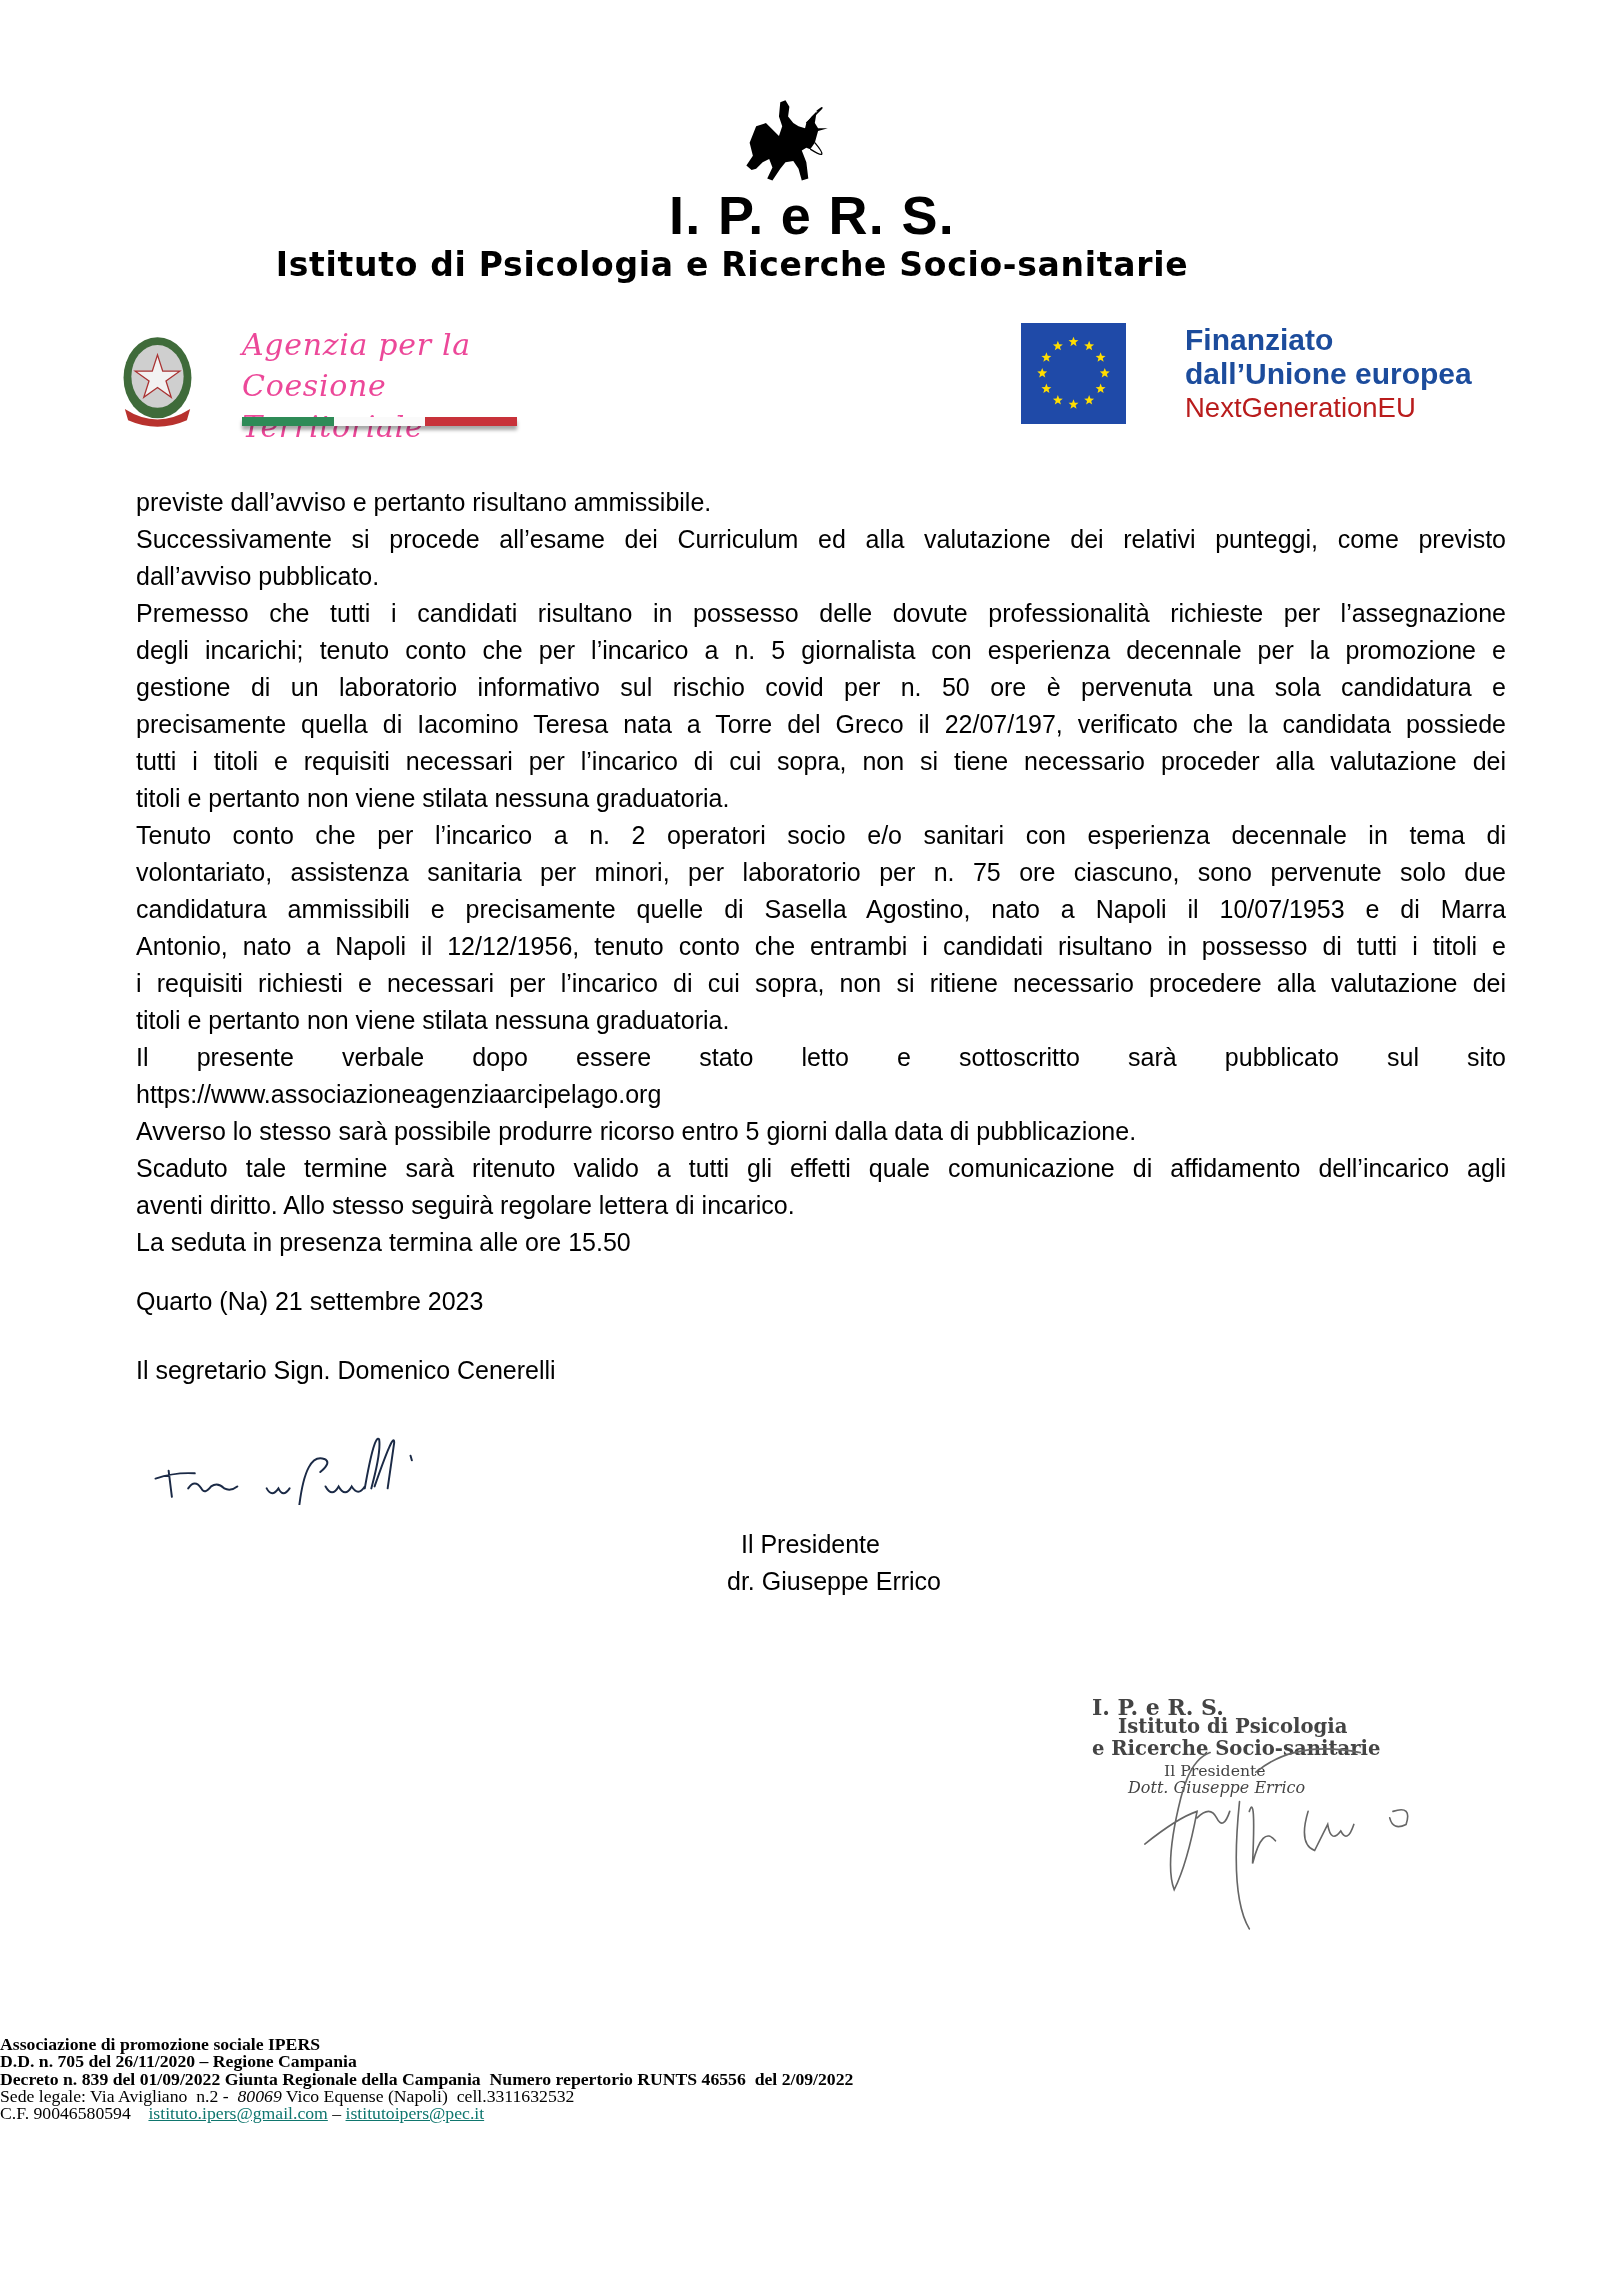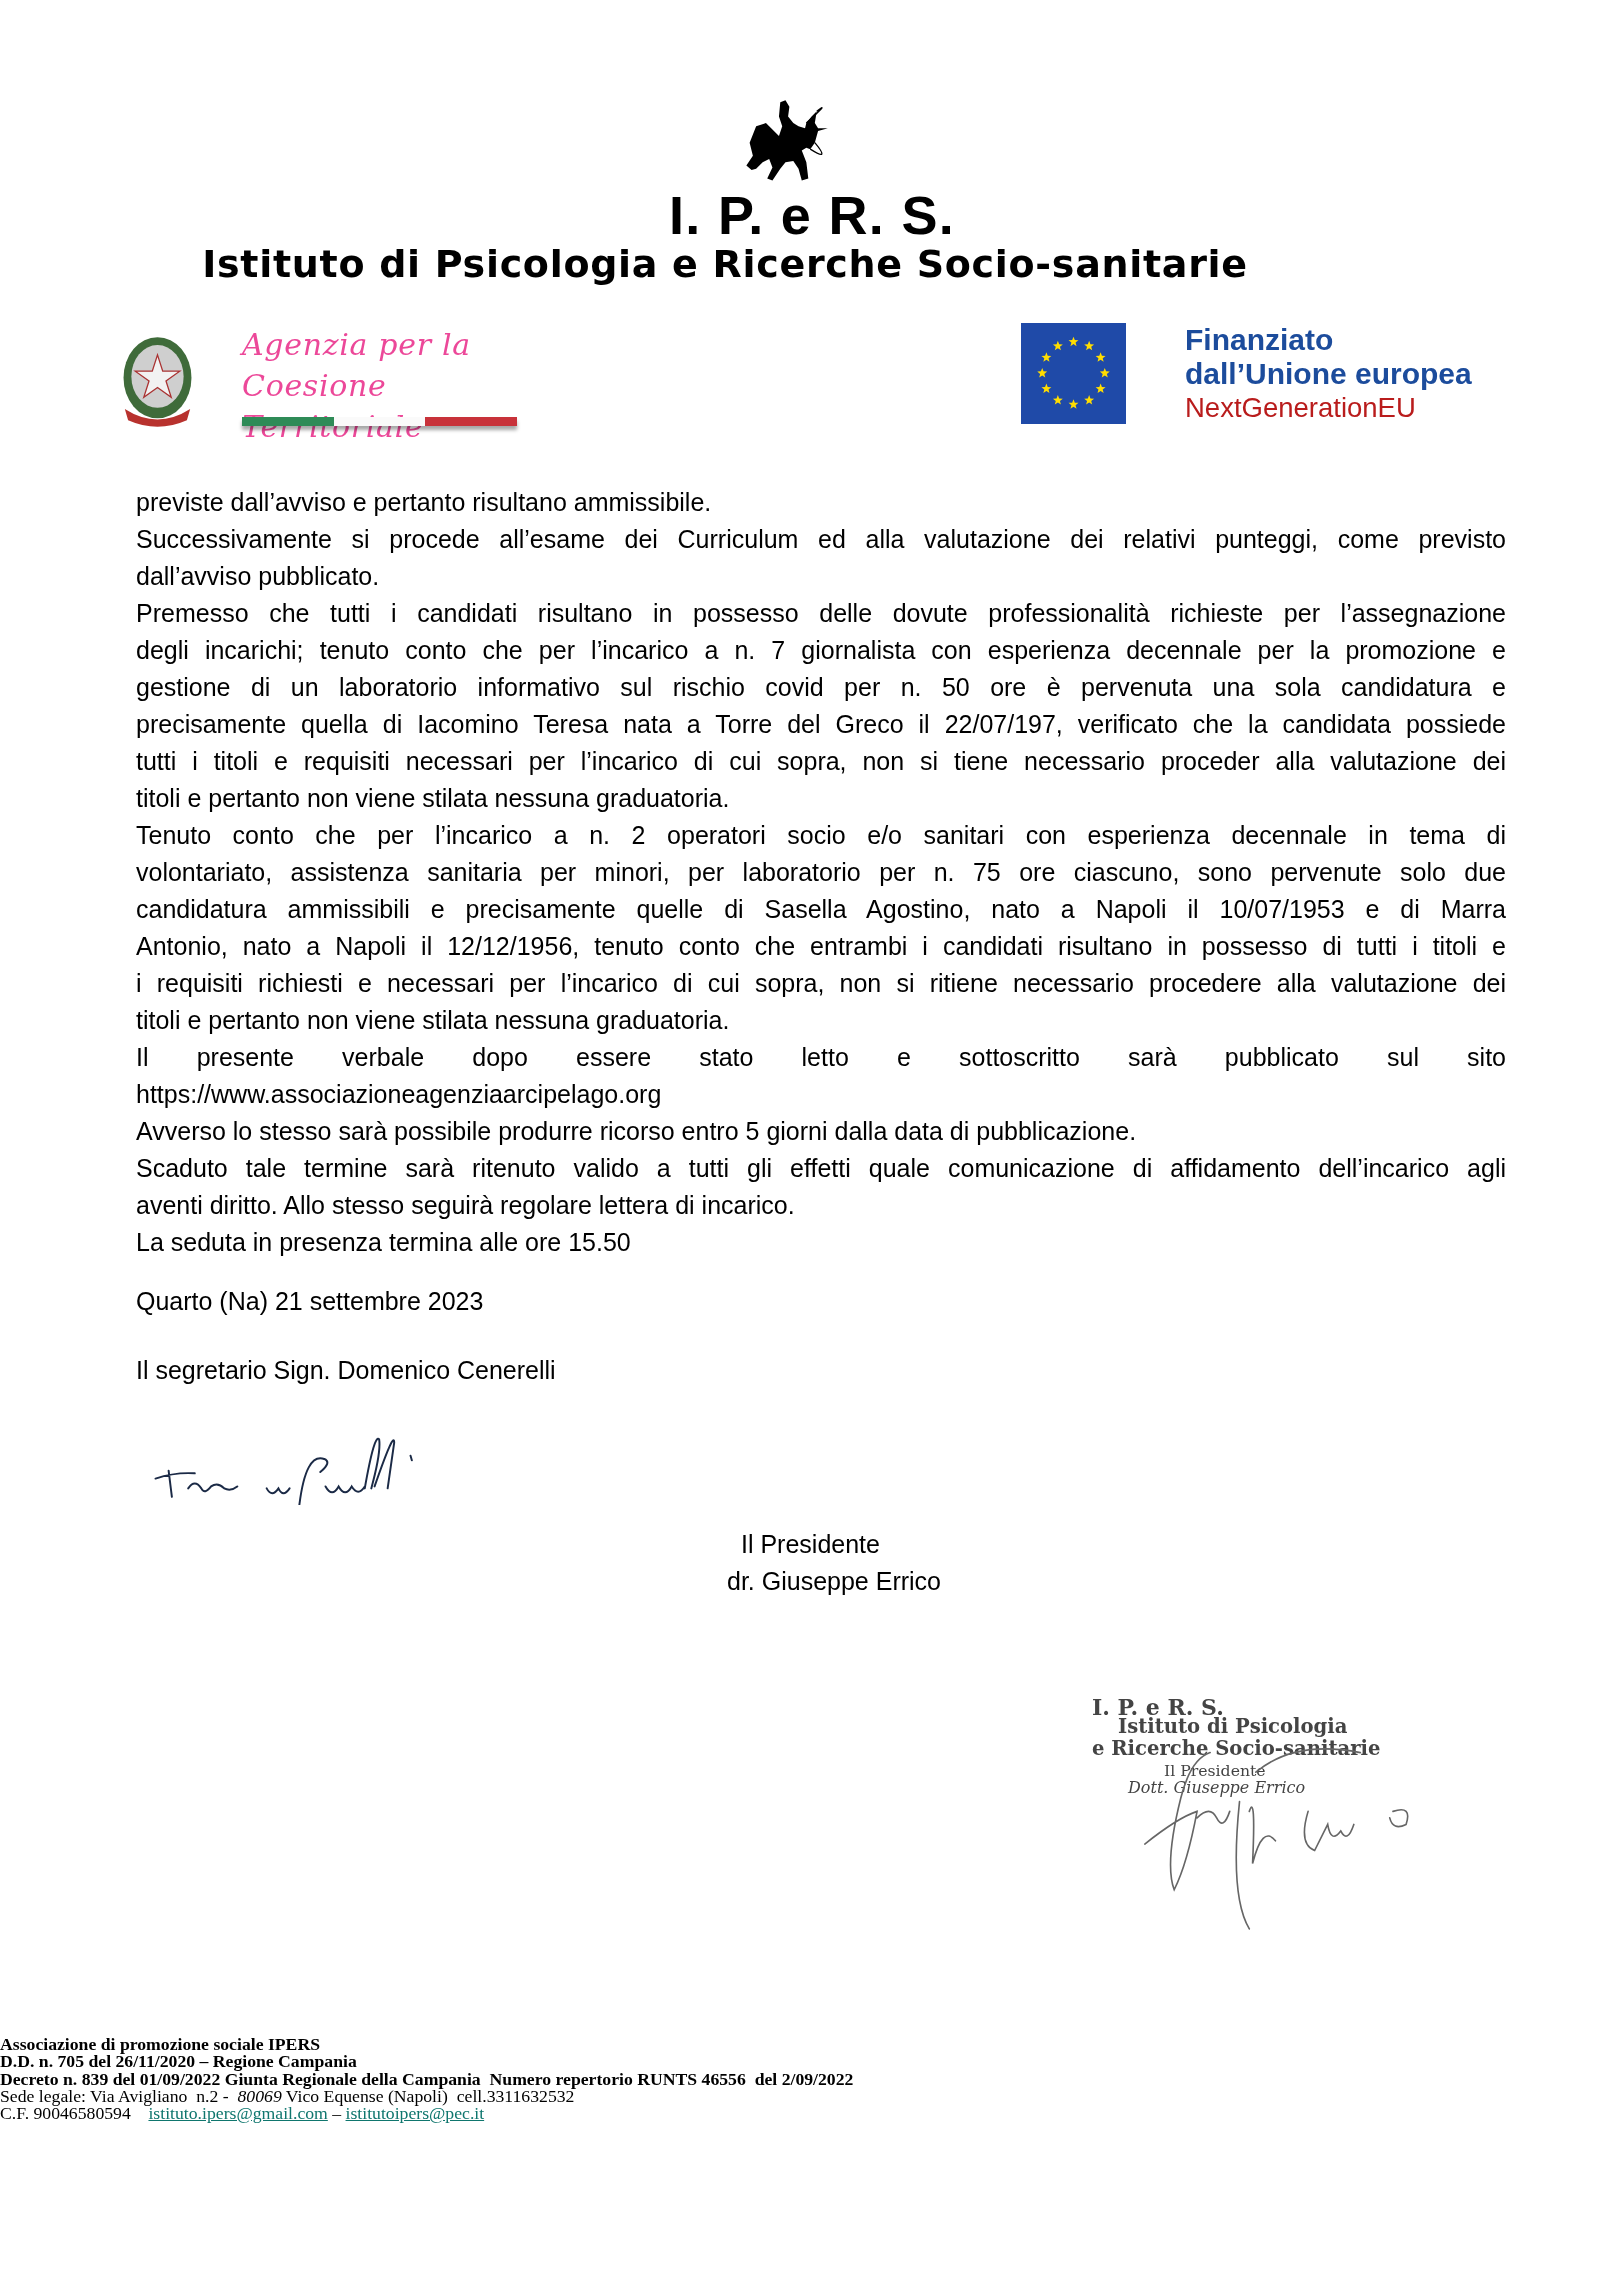--- a/index.html
+++ b/index.html
@@ -3,22 +3,22 @@
 <meta charset="utf-8">
 <style>
   html, body { margin:0; padding:0; background:#ffffff; }
   body { width:1624px; height:2295px; position:relative; overflow:hidden; color:#000; }
   .abs { position:absolute; }
 
   
   #centaur { left:733px; top:97px; width:118px; height:88px; }
   #org-acronym { left:0; width:1624px; top:186px; text-align:center;
     font-family:"Liberation Sans", sans-serif; font-weight:bold; font-size:54px; line-height:59px; letter-spacing:1.3px; }
-  #org-name { left:5px; width:1440px; top:245px; text-align:center;
-    font-family:"DejaVu Sans", sans-serif; font-weight:bold; font-size:38px; line-height:39px; letter-spacing:0.7px; }
+  #org-name { left:12px; width:1440px; top:245px; text-align:center;
+    font-family:"DejaVu Sans", sans-serif; font-weight:bold; font-size:33px; line-height:39px; letter-spacing:0.7px; }
 
   
   #agency-logo { left:111px; top:319px; width:419px; height:121px; }
   #agency-text { position:absolute; left:131px; top:5.2px; font-family:"DejaVu Serif", serif; font-style:italic;
     font-size:30px; line-height:41px; color:#ec4899; letter-spacing:0.7px; }
   #flag-bar { position:absolute; left:131px; top:98px; width:275px; height:9.2px; box-shadow:0 3.9px 3.9px rgba(0,0,0,0.35); display:flex; }
   #flag-bar span { flex:1; }
 
   
   #eu-logo { left:1021px; top:323px; width:510px; height:105px;padding-left:37px; }
@@ -104,21 +104,21 @@
     <div class="eu-l2">dall’Unione europea</div>
     <div class="eu-l3">NextGenerationEU</div>
   </div>
 </div>
 
 <div id="body-text" class="abs">
     <div class="ln">previste dall’avviso e pertanto risultano ammissibile.</div>
     <div class="ln j">Successivamente si procede all’esame dei Curriculum ed alla valutazione dei relativi punteggi, come previsto</div>
     <div class="ln">dall’avviso pubblicato.</div>
     <div class="ln j">Premesso che tutti i candidati risultano in possesso delle dovute professionalità richieste per l’assegnazione</div>
-    <div class="ln j">degli incarichi; tenuto conto che per l’incarico a n. 7 giornalista con esperienza decennale per la promozione e</div>
+    <div class="ln j">degli incarichi; tenuto conto che per l’incarico a n. 5 giornalista con esperienza decennale per la promozione e</div>
     <div class="ln j">gestione di un laboratorio informativo sul rischio covid per n. 50 ore è pervenuta una sola candidatura e</div>
     <div class="ln j">precisamente quella di Iacomino Teresa nata a Torre del Greco il 22/07/197, verificato che la candidata possiede</div>
     <div class="ln j">tutti i titoli e requisiti necessari per l’incarico di cui sopra, non si tiene necessario proceder alla valutazione dei</div>
     <div class="ln">titoli e pertanto non viene stilata nessuna graduatoria.</div>
     <div class="ln j">Tenuto conto che per l’incarico a n. 2 operatori socio e/o sanitari con esperienza decennale in tema di</div>
     <div class="ln j">volontariato, assistenza sanitaria per minori, per laboratorio per n. 75 ore ciascuno, sono pervenute solo due</div>
     <div class="ln j">candidatura ammissibili e precisamente quelle di Sasella Agostino, nato a Napoli il 10/07/1953 e di Marra</div>
     <div class="ln j">Antonio, nato a Napoli il 12/12/1956, tenuto conto che entrambi i candidati risultano in possesso di tutti i titoli e</div>
     <div class="ln j">i requisiti richiesti e necessari per l’incarico di cui sopra, non si ritiene necessario procedere alla valutazione dei</div>
     <div class="ln">titoli e pertanto non viene stilata nessuna graduatoria.</div>

